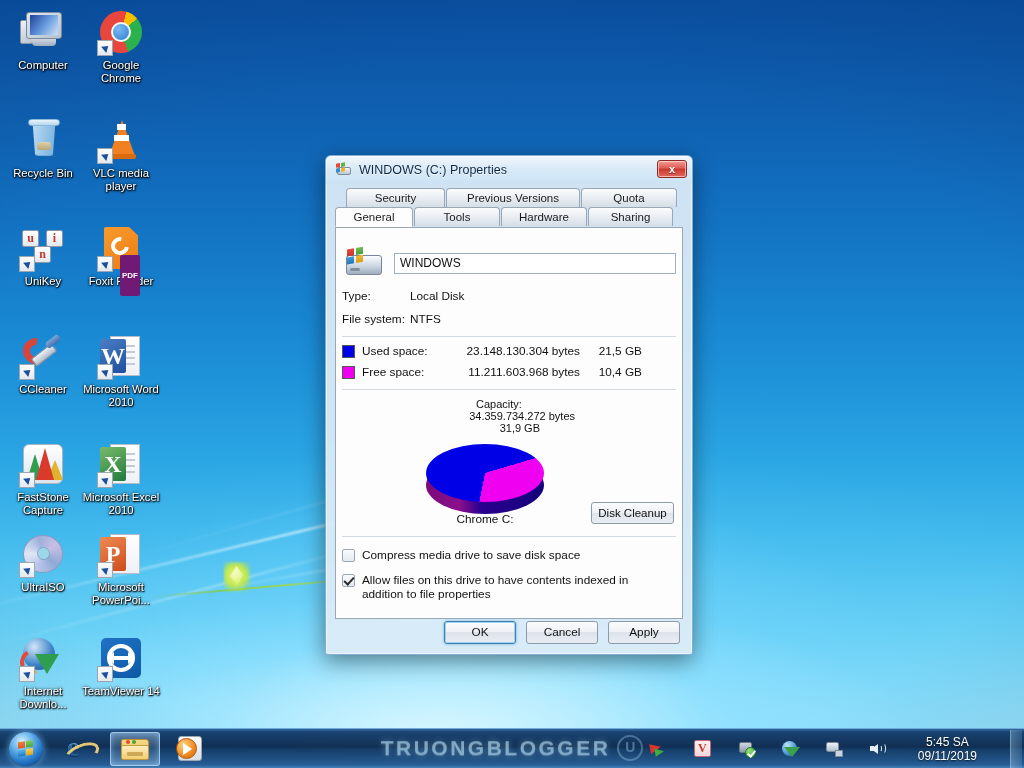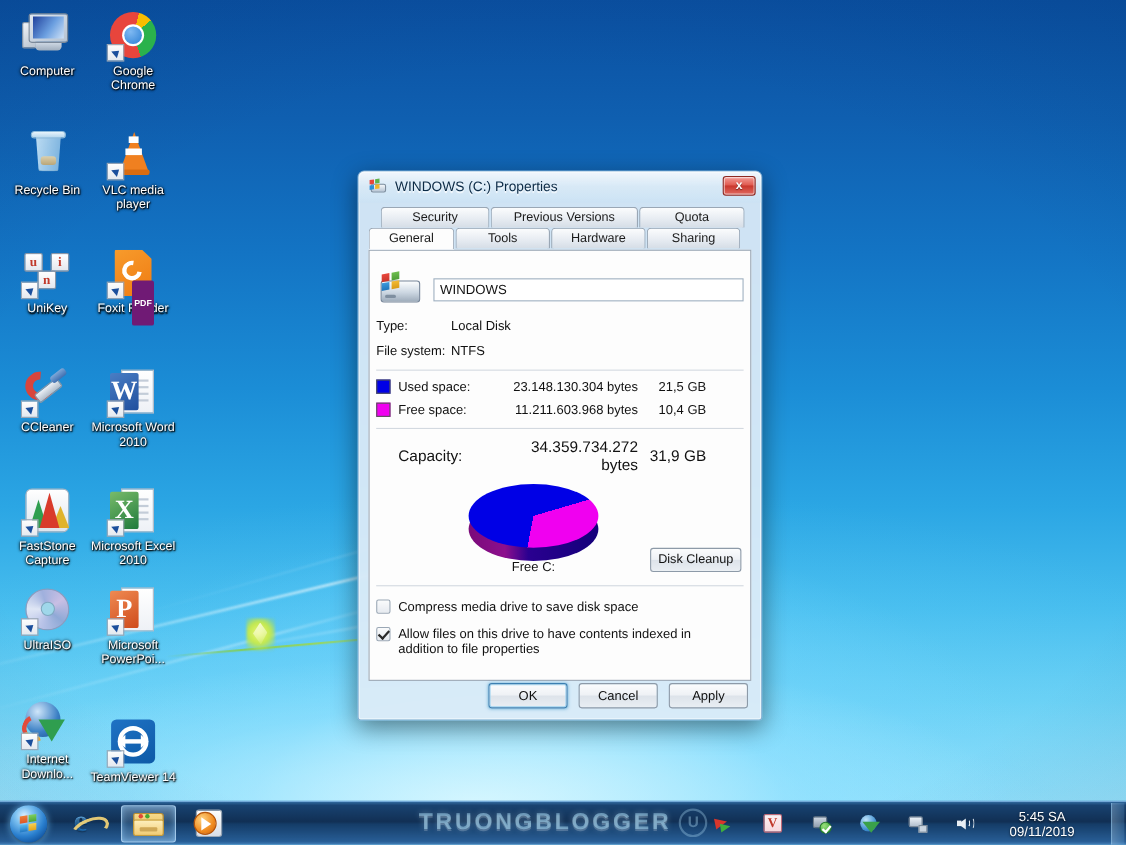--- a/index.html
+++ b/index.html
@@ -335,21 +335,21 @@
   .kv .v { }
 
   hr.sep { border:none; border-top:1px solid #d3d9e0; margin:10px 0 0; }
 
   .space-row { display:flex; align-items:center; font-size:11.8px; color:#111; margin-top:7px; }
   .sw { width:13px; height:13px; flex:none; margin-right:7px; border:1px solid #555; }
   .sp-label { width:86px; flex:none; }
   .sp-bytes { width:132px; flex:none; text-align:right; }
   .sp-gb { width:62px; flex:none; text-align:right; }
 
-  .cap-row { display:flex; align-items:center; font-size:14px; color:#111; margin-top:8px; }
+  .cap-row { display:flex; align-items:center; font-size:11px; color:#111; margin-top:8px;flex-direction:column; }
   .cap-row .sp-label { margin-left:20px; width:86px; }
 
   
   #pie-wrap { position:relative; height:88px; margin-top:6px; }
   #pie {
     position:absolute; left:84px; top:4px; width:118px; height:62px;
   }
   .pie-side {
     position:absolute; left:0; top:12px; width:118px; height:58px; border-radius:50%/50%;
     background:linear-gradient(to right,#7a0a7a 0%,#8d0f8d 28%,#2a0090 46%,#14007a 100%);
@@ -724,21 +724,21 @@
   <div class="dicon" style="left:4px; top:634px;">
     <div class="glyph ic-idm">
       <div class="globe"></div>
         <div class="rb"></div>
         <div class="arr"></div>
       <div class="shortcut"></div>
     </div>
     <div class="lbl">Internet Downlo...</div>
   </div>
 
-  <div class="dicon" style="left:82px; top:650px;">
+  <div class="dicon" style="left:82px; top:634px;">
     <div class="glyph ic-tv">
       <div class="sq"></div>
         <div class="circ"></div>
         <div class="bar"></div>
         <div class="la"></div>
         <div class="ra"></div>
       <div class="shortcut"></div>
     </div>
     <div class="lbl">TeamViewer 14</div>
   </div>
@@ -813,21 +813,21 @@
       <div class="sp-label">Capacity:</div>
       <div class="sp-bytes">34.359.734.272 bytes</div>
       <div class="sp-gb">31,9 GB</div>
     </div>
 
     <div id="pie-wrap">
       <div id="pie">
         <div class="pie-side"></div>
         <div class="pie-top" style="background: conic-gradient(from 191deg, rgb(0, 0, 230) 0deg, rgb(0, 0, 230) 242.6deg, rgb(240, 0, 240) 242.6deg, rgb(240, 0, 240) 360deg);"></div>
       </div>
-      <div id="drive-label">Free C:</div>
+      <div id="drive-label">Chrome C:</div>
       <button id="disk-cleanup">Disk Cleanup</button>
     </div>
 
     <hr class="sep2">
 
     <div class="chk-row">
       <div class="chk"></div>
       <div class="chk-txt">Compress media drive to save disk space</div>
     </div>
 

